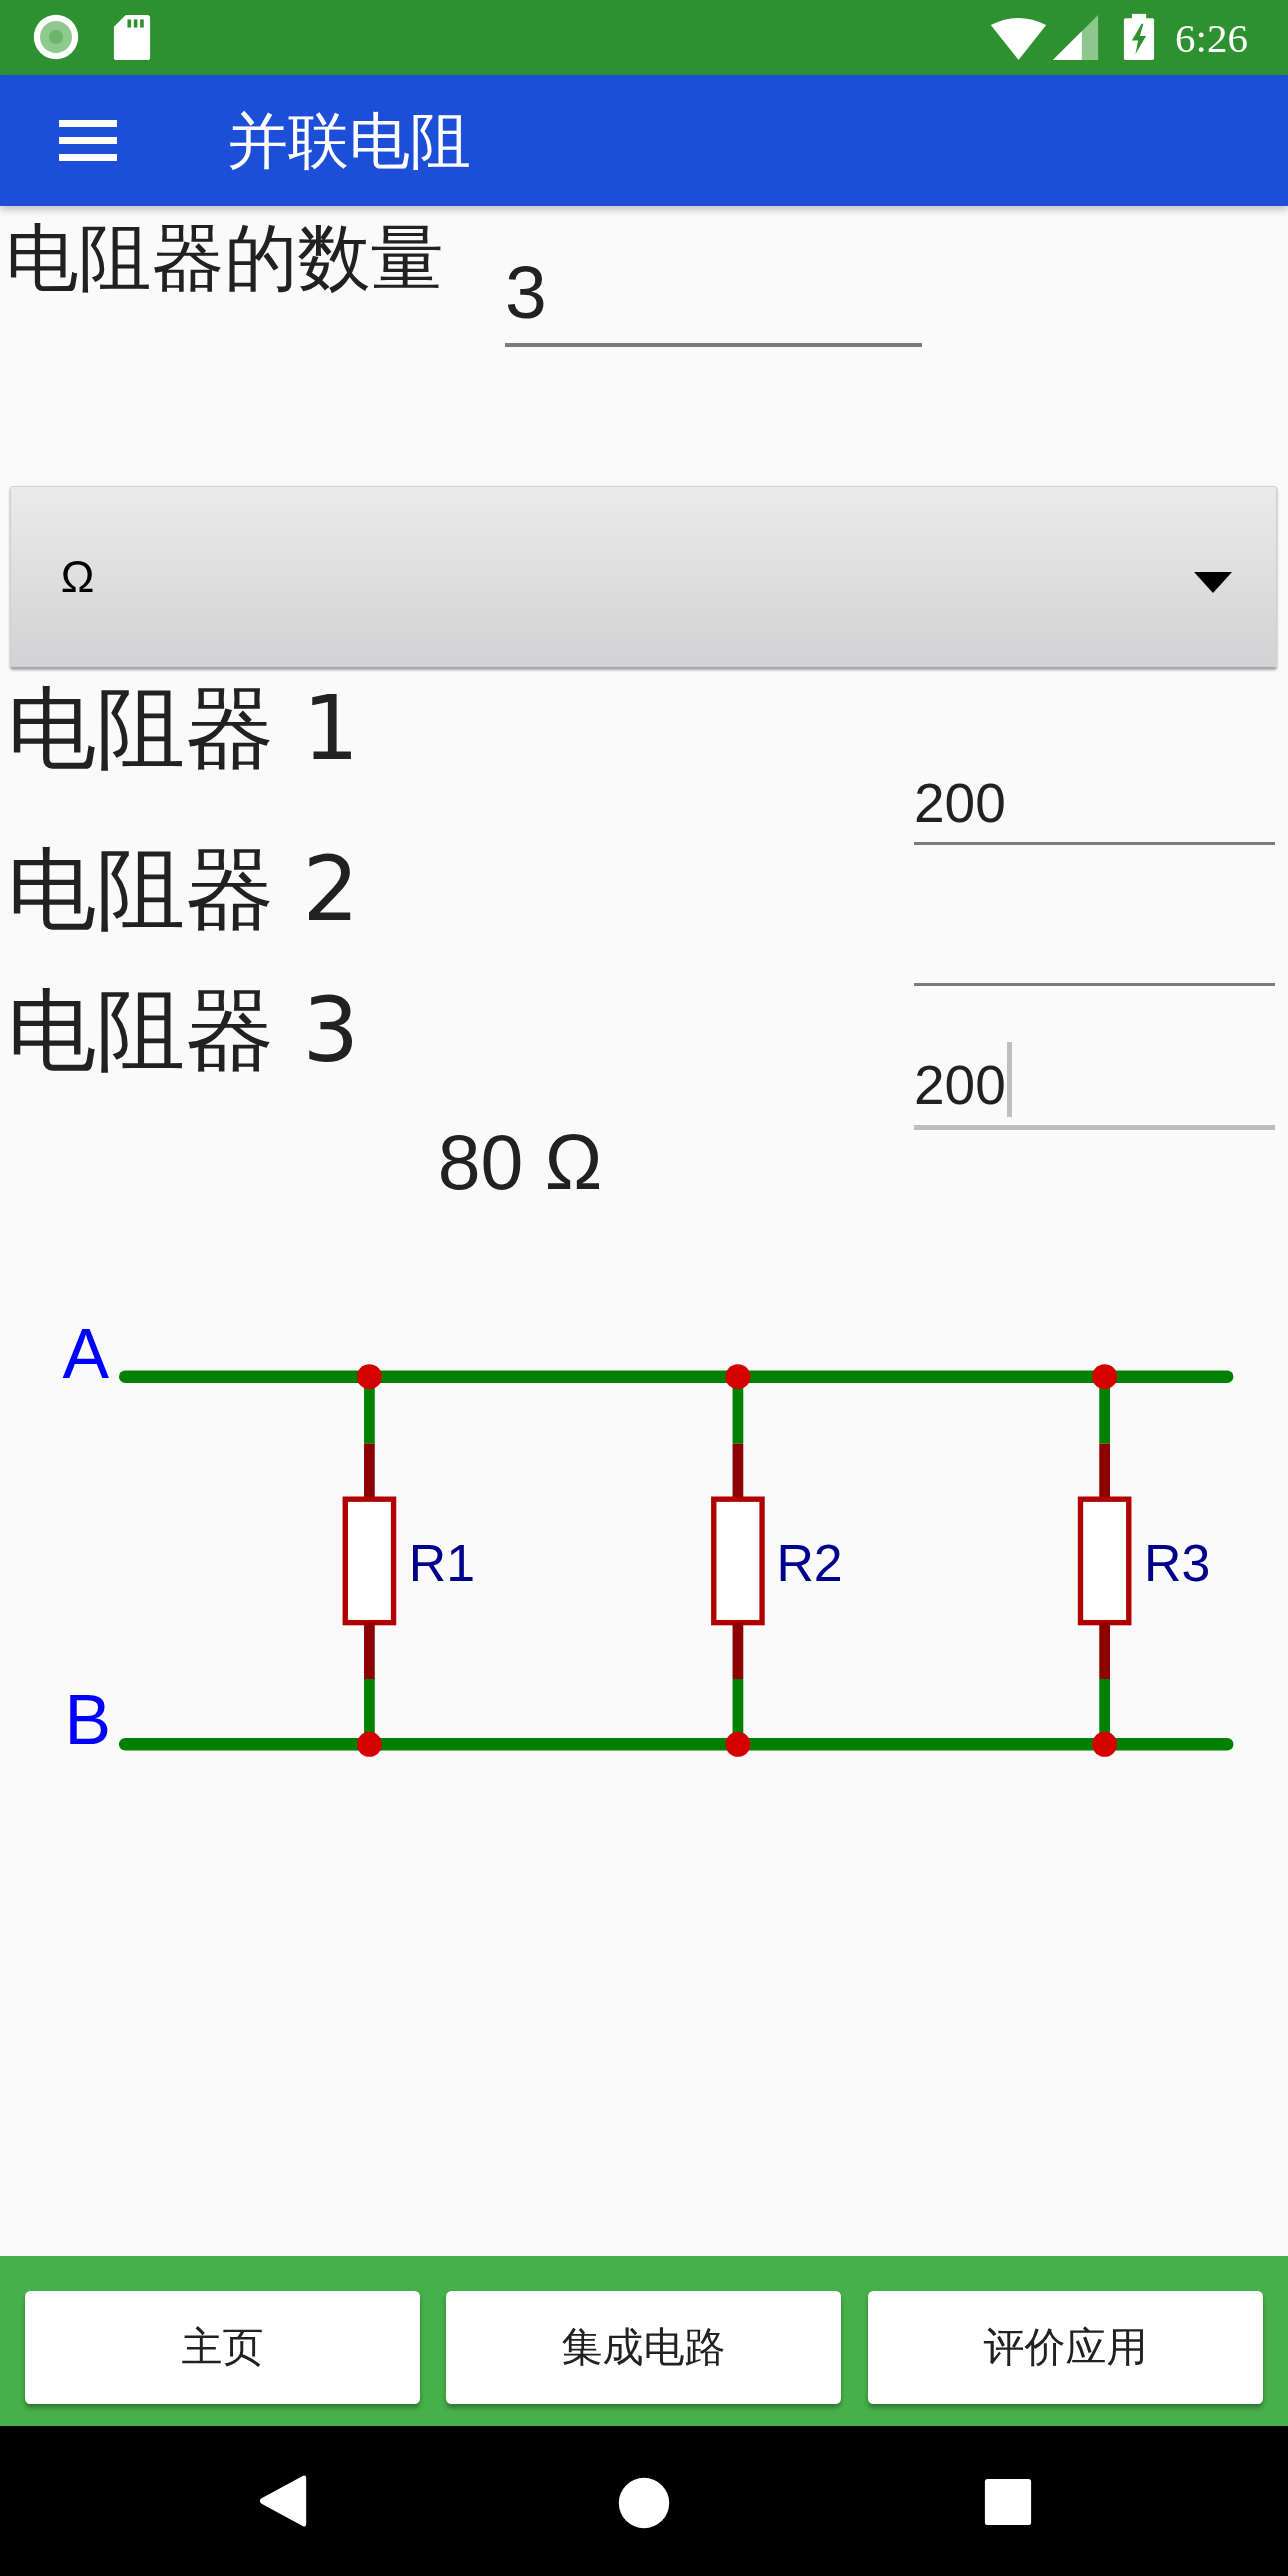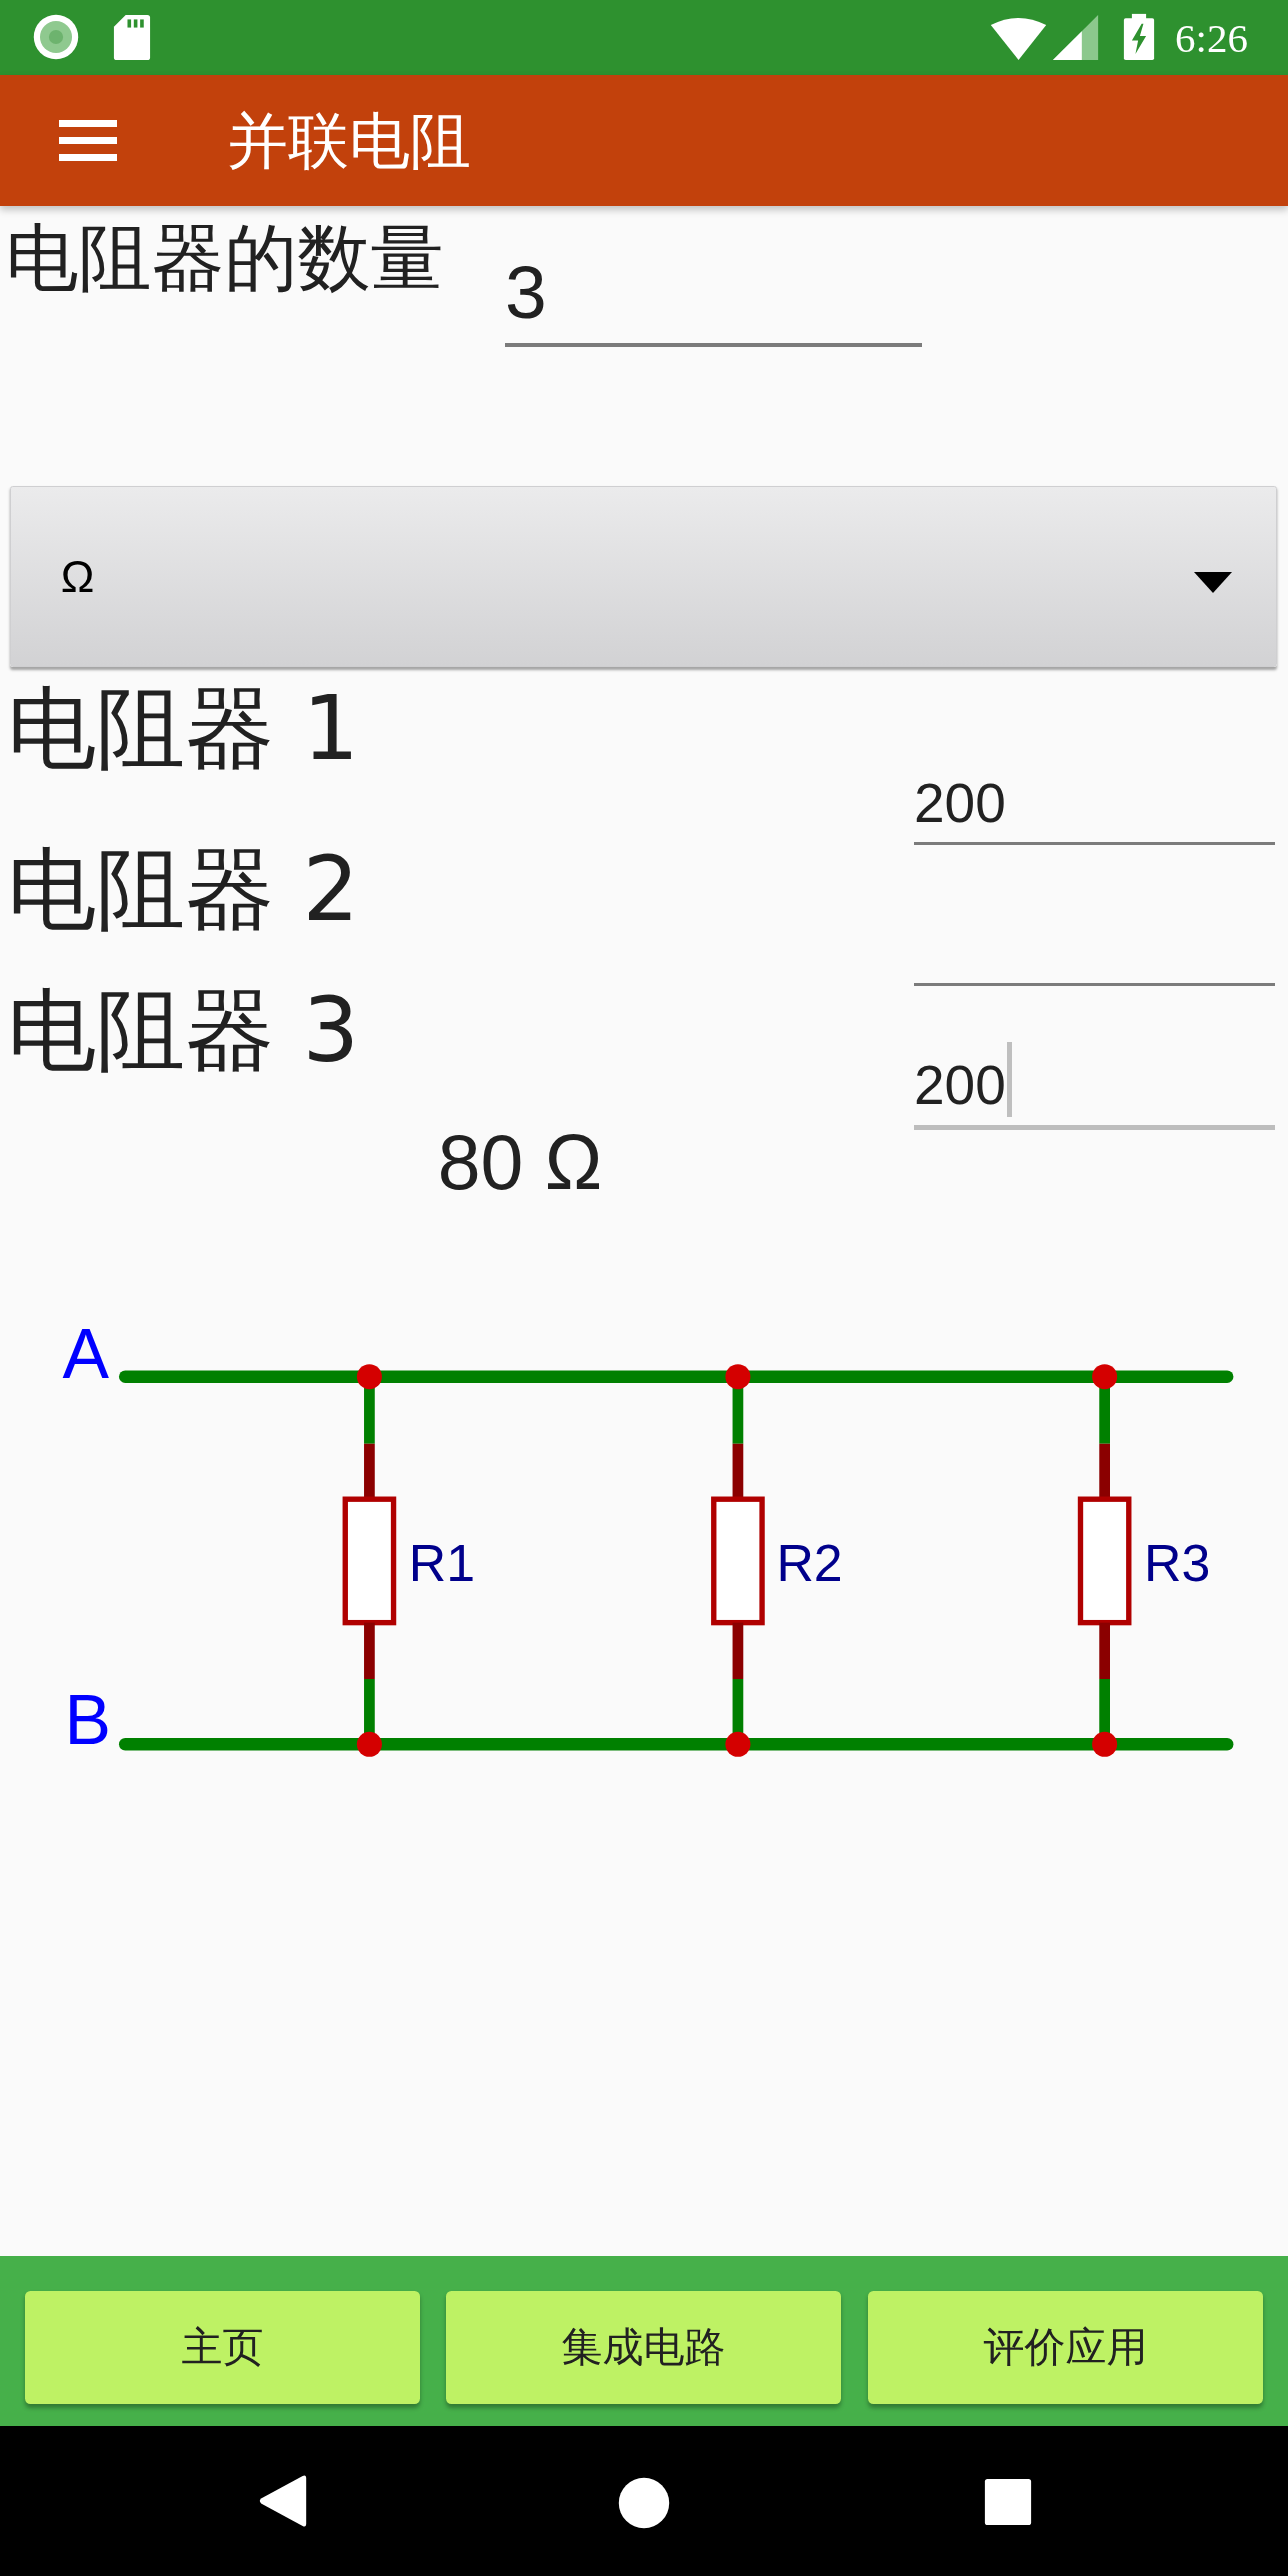--- a/index.html
+++ b/index.html
@@ -7,21 +7,21 @@
     width:1288px; height:2576px; position:relative; overflow:hidden;
     background:#fafafa;
     font-family:"DejaVu Sans","Liberation Sans",sans-serif;
     color:#212121;
   }
   .abs { position:absolute; }
   
   #statusbar { left:0; top:0; width:1288px; height:75px; background:#2e912f; }
   #sb-time { position:absolute; left:1175px; top:12.5px; font-size:41px; color:#fff; line-height:50px; font-family:Liberation Serif, serif; }
   
-  #toolbar { left:0; top:75px; width:1288px; height:131px; background:#c2410c; box-shadow:0 3.6px 7.2px rgba(0,0,0,0.22); z-index:2; }
+  #toolbar { left:0; top:75px; width:1288px; height:131px; background:#1d4ed8; box-shadow:0 3.6px 7.2px rgba(0,0,0,0.22); z-index:2; }
   #menu-btn { position:absolute; left:36px; top:18px; width:104px; height:95px; display:flex; flex-direction:column; justify-content:center; align-items:center; gap:10.7px; cursor:pointer; }
   #menu-btn span { display:block; width:58px; height:6.3px; background:#fff; }
   #toolbar-title { position:absolute; left:227px; top:30px; font-size:61px; line-height:72px; color:#fff; }
   
   #count-label { left:5.4px; top:215px; font-size:73px; line-height:86px; color:#212121; }
   #count-input { left:505px; top:243px; width:417px; height:106px; }
   #count-input input {
     width:100%; height:98px; border:none; outline:none; background:transparent;
     font-size:75px; font-family:"Liberation Sans",sans-serif; color:#212121; padding:0; margin:0;
   }
@@ -47,21 +47,21 @@
   .r-input.focused .uline { height:5.4px; background:#bdbdbd; }
   .cursor { position:absolute; width:5.4px; height:75px; background:#bfbfbf; }
   
   #result { left:0; top:1118px; width:1040px; text-align:center; font-size:77px; line-height:89px; color:#212121; font-family:"Liberation Sans",sans-serif; }
   
   #circuit { left:0; top:1288px; width:1288px; height:519px; }
   
   #bottombar { left:0; top:2256px; width:1288px; height:170px; background:#46b04a; }
   .bb-btn {
     position:absolute; top:35px; width:395px; height:113px; box-sizing:border-box;
-    background:#bef264; border:none; border-radius:5.4px;
+    background:#ffffff; border:none; border-radius:5.4px;
     box-shadow:0 3.6px 4.5px rgba(0,0,0,0.3);
     font-size:41px; color:#212121; font-family:"DejaVu Sans",sans-serif;
     display:flex; align-items:center; justify-content:center; cursor:pointer;
   }
   
   #navbar { left:0; top:2426px; width:1288px; height:150px; background:#000; }
 </style>
 </head>
 <body>
 

